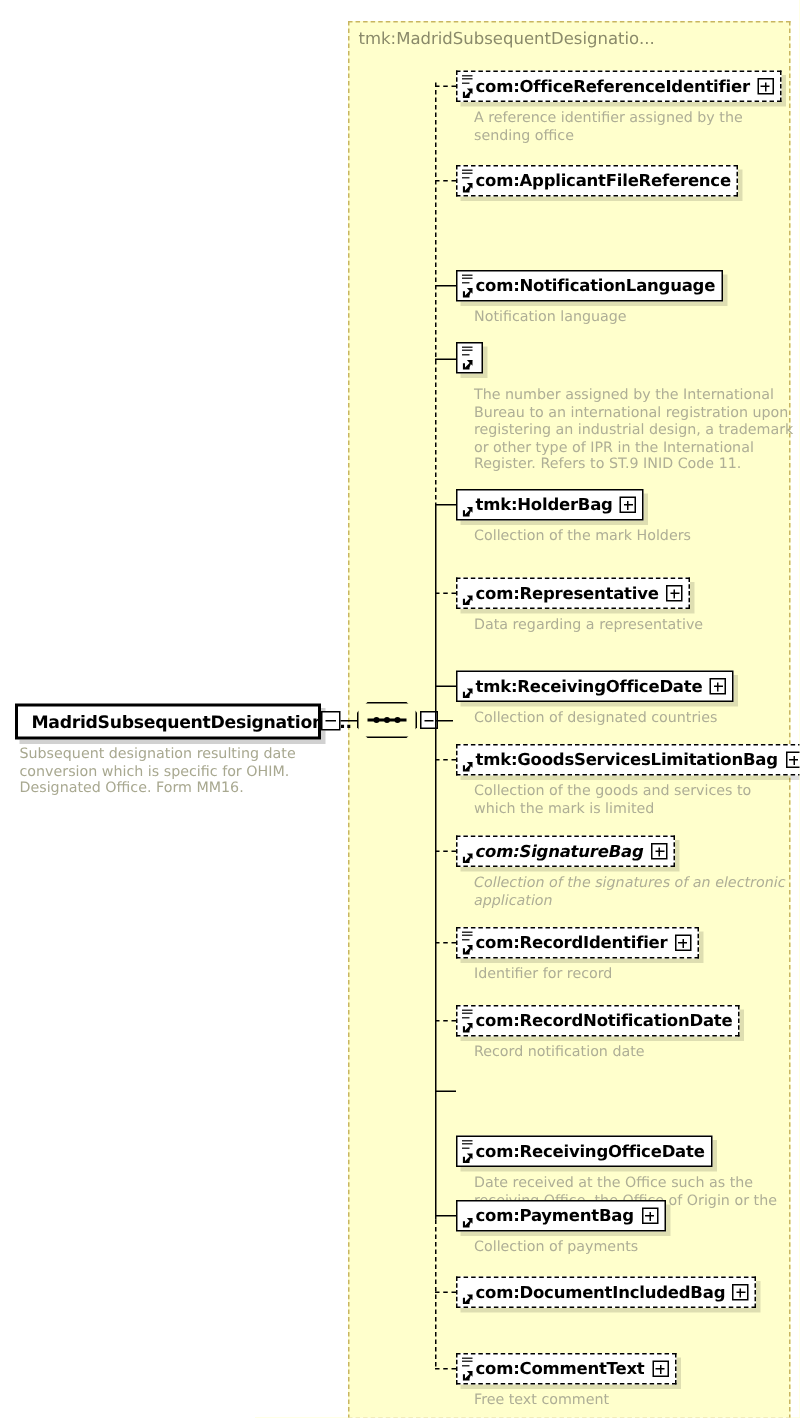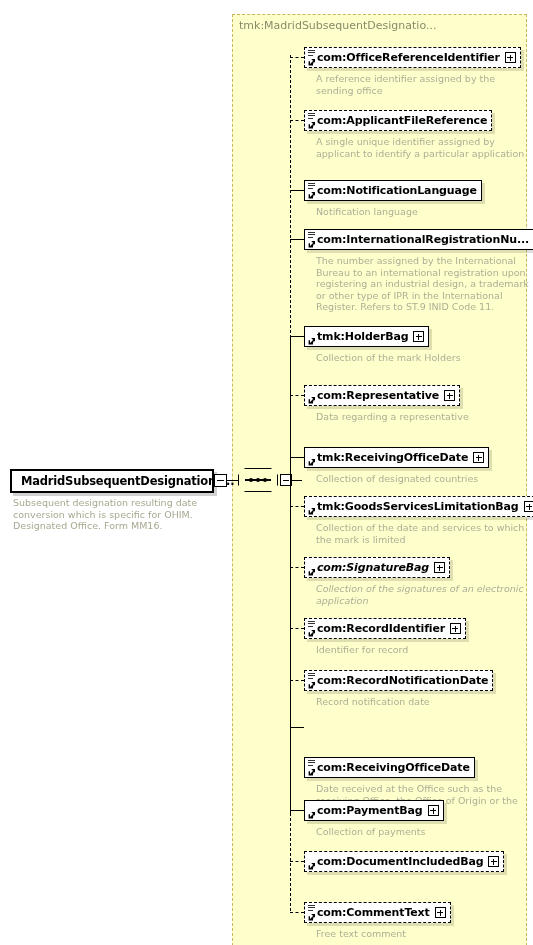--- a/index.html
+++ b/index.html
@@ -224,21 +224,21 @@
             <i></i>
             <i></i>
           </span>
           <span class="glyph-arrow">
             <svg width="8" height="8" viewBox="0 0 8 8">
               <path d="M7 1 L2 6 L2 3.2 L0.6 3.2 L0.6 7.4 L5 7.4 L5 6 Z" fill="#000"></path>
               <path d="M3.2 1 L7 1 L7 4.8 Z" fill="#000"></path>
             </svg>
           </span>
           <span class="ename">com:ApplicantFileReference</span>
-        </div><div class="edoc">A single unique identifier assigned by applicant to identify a particular application</div></div>
+        </div></div>
       <div class="stub solid" style="top: 182px; width: 14px;"></div>
       <div class="node" style="left: 304px; top: 171px;"><div class="ebox req">
           <span class="glyph-doc">
             <i></i>
             <i></i>
             <i></i>
           </span>
           <span class="glyph-arrow">
             <svg width="8" height="8" viewBox="0 0 8 8">
               <path d="M7 1 L2 6 L2 3.2 L0.6 3.2 L0.6 7.4 L5 7.4 L5 6 Z" fill="#000"></path>
@@ -253,21 +253,20 @@
             <i></i>
             <i></i>
             <i></i>
           </span>
           <span class="glyph-arrow">
             <svg width="8" height="8" viewBox="0 0 8 8">
               <path d="M7 1 L2 6 L2 3.2 L0.6 3.2 L0.6 7.4 L5 7.4 L5 6 Z" fill="#000"></path>
               <path d="M3.2 1 L7 1 L7 4.8 Z" fill="#000"></path>
             </svg>
           </span>
-          <span class="ename">com:InternationalRegistrationNu...</span>
         </div><div class="edoc">The number assigned by the International Bureau to an international registration upon registering an industrial design, a trademark or other type of IPR in the International Register. Refers to ST.9 INID Code 11.</div></div>
       <div class="stub solid" style="top: 328px; width: 14px;"></div>
       <div class="node" style="left: 304px; top: 317px;"><div class="ebox req">
           <span class="glyph-arrow">
             <svg width="8" height="8" viewBox="0 0 8 8">
               <path d="M7 1 L2 6 L2 3.2 L0.6 3.2 L0.6 7.4 L5 7.4 L5 6 Z" fill="#000"></path>
               <path d="M3.2 1 L7 1 L7 4.8 Z" fill="#000"></path>
             </svg>
           </span>
           <span class="ename">tmk:HolderBag</span>
@@ -298,21 +297,21 @@
       <div class="stub dashed" style="top: 498px; width: 14px;"></div>
       <div class="node" style="left: 304px; top: 487px;"><div class="ebox opt">
           <span class="glyph-arrow">
             <svg width="8" height="8" viewBox="0 0 8 8">
               <path d="M7 1 L2 6 L2 3.2 L0.6 3.2 L0.6 7.4 L5 7.4 L5 6 Z" fill="#000"></path>
               <path d="M3.2 1 L7 1 L7 4.8 Z" fill="#000"></path>
             </svg>
           </span>
           <span class="ename">tmk:GoodsServicesLimitationBag</span>
           <span class="plus"></span>
-        </div><div class="edoc">Collection of the date and services to which the mark is limited</div></div>
+        </div><div class="edoc">Collection of the goods and services to which the mark is limited</div></div>
       <div class="stub dashed" style="top: 559px; width: 14px;"></div>
       <div class="node" style="left: 304px; top: 548px; font-style: italic;"><div class="ebox opt">
           <span class="glyph-arrow">
             <svg width="8" height="8" viewBox="0 0 8 8">
               <path d="M7 1 L2 6 L2 3.2 L0.6 3.2 L0.6 7.4 L5 7.4 L5 6 Z" fill="#000"></path>
               <path d="M3.2 1 L7 1 L7 4.8 Z" fill="#000"></path>
             </svg>
           </span>
           <span class="ename">com:SignatureBag</span>
           <span class="plus"></span>

